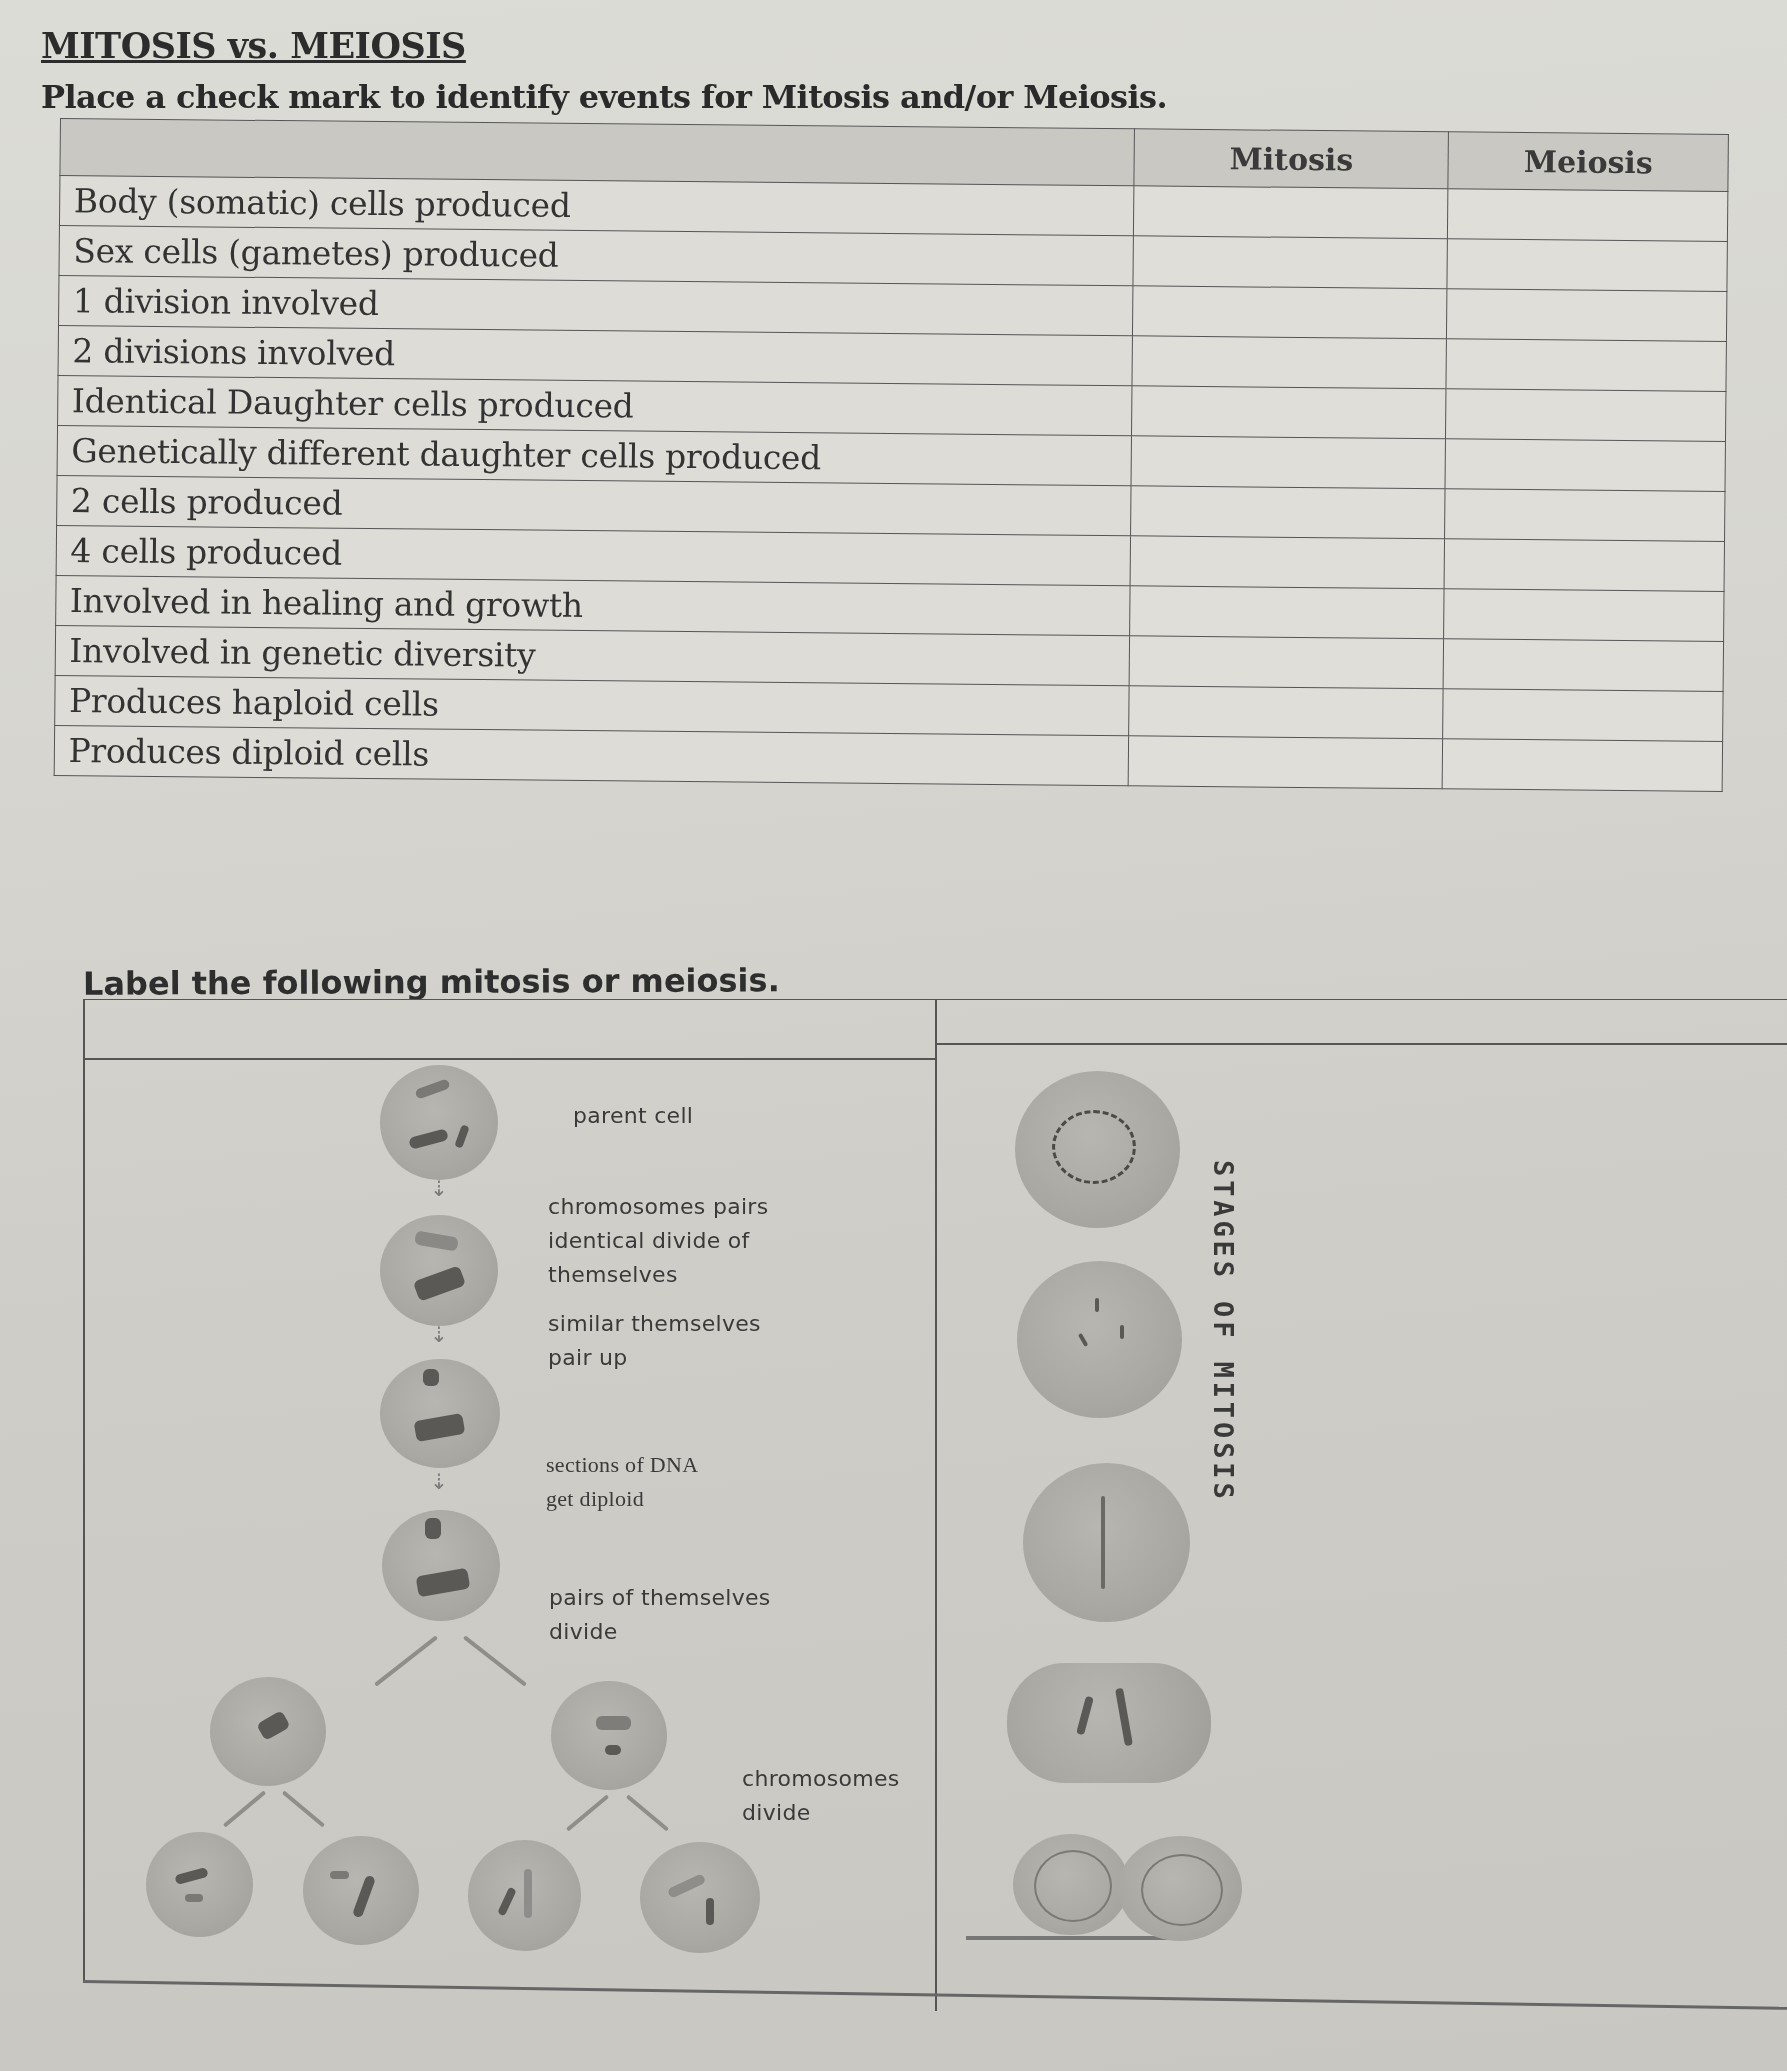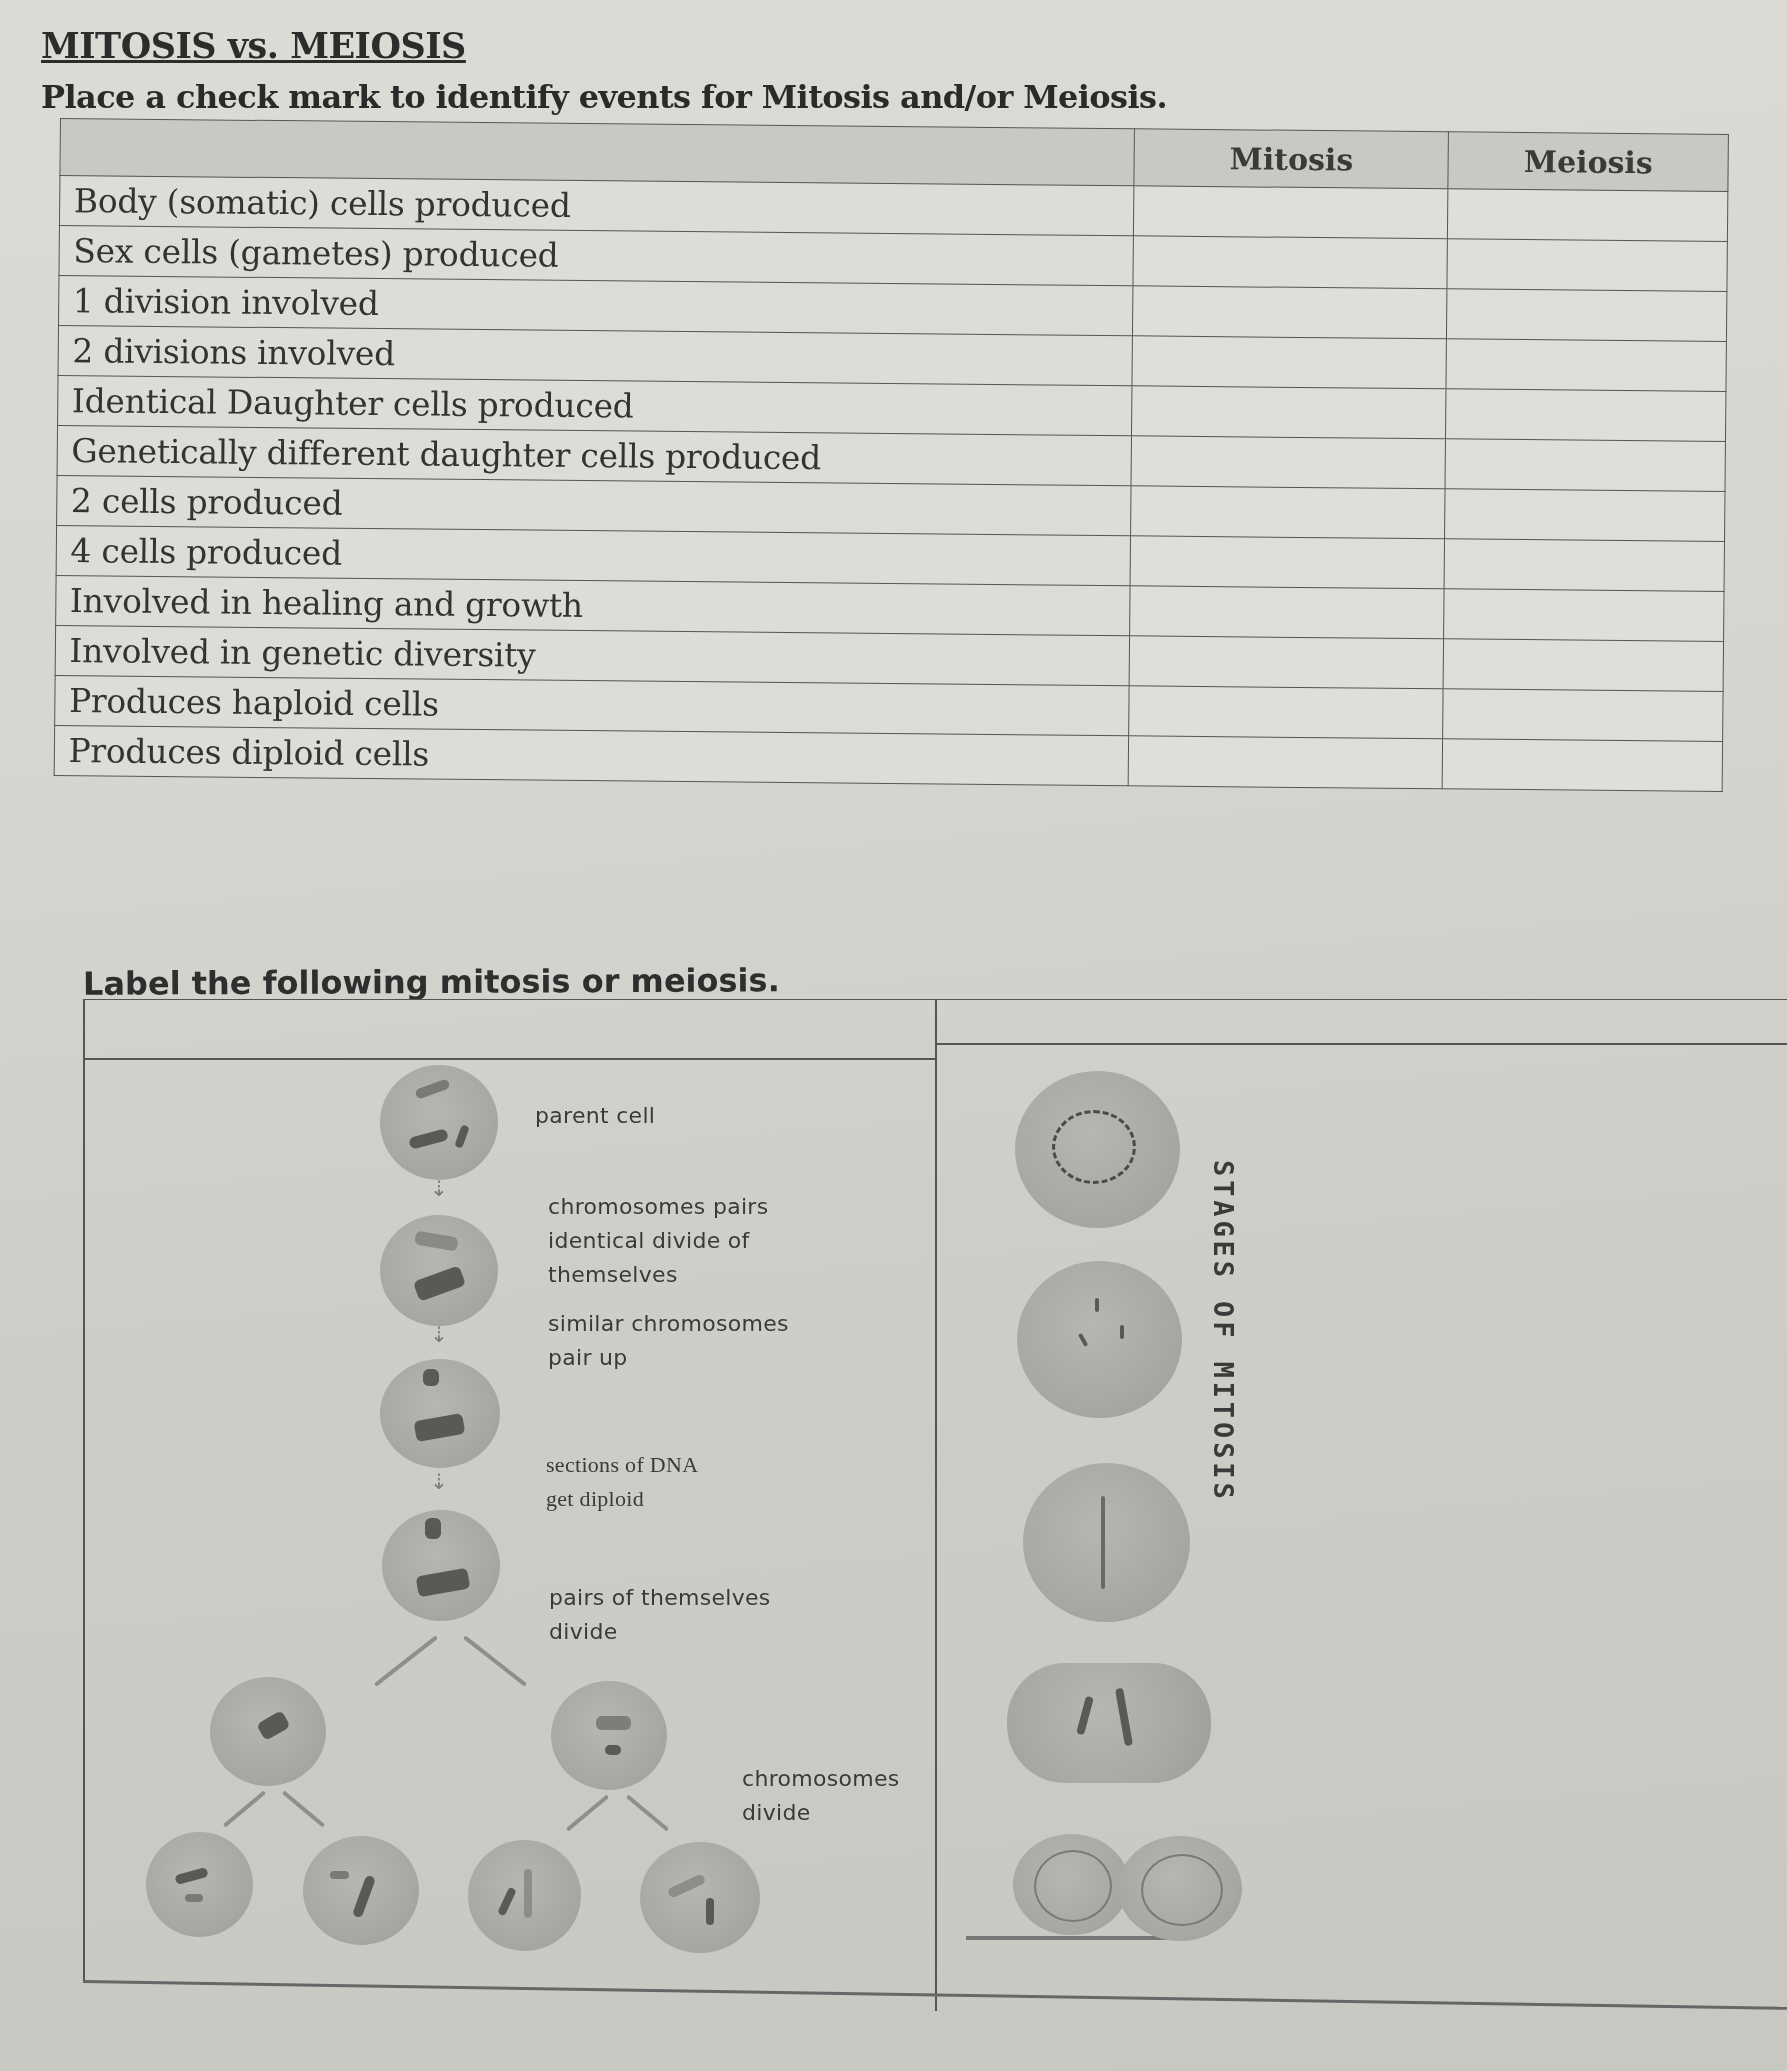--- a/index.html
+++ b/index.html
@@ -206,42 +206,42 @@
 </div>
 
 <div>
 
   <div class="cell" style="left:380px;top:1065px;width:118px;height:115px;">
     <div class="chromo" style="left:35px;top:19.4px;width:35px;height:9.7px;transform:rotate(-20deg);background:#7a7975;"></div>
     <div class="chromo" style="left:29px;top:68px;width:39px;height:11.6px;transform:rotate(-15deg);"></div>
     <div class="chromo" style="left:78px;top:60px;width:7.8px;height:23px;transform:rotate(20deg);"></div>
   </div>
   <div class="arrow-down" style="left:430px;top:1176px;">⇣</div>
-  <div class="step-text" style="left:535px;top:1099px;">
+  <div class="step-text" style="left:573px;top:1099px;">
     <div>parent cell</div>
   </div>
 
   <div class="cell" style="left:380px;top:1215px;width:118px;height:111px;">
     <div class="chromo" style="left:35px;top:19.4px;width:43px;height:13.6px;transform:rotate(10deg);background:#8a8985;"></div>
     <div class="chromo" style="left:35px;top:58px;width:49px;height:21.3px;transform:rotate(-20deg);"></div>
   </div>
   <div class="arrow-down" style="left:430px;top:1322px;">⇣</div>
   <div class="step-text" style="left:548px;top:1190px;">
     <div>chromosomes pairs</div>
     <div>identical divide of</div>
     <div>themselves</div>
   </div>
 
   <div class="cell" style="left:380px;top:1359px;width:120px;height:109px;">
     <div class="chromo" style="left:43px;top:9.7px;width:15.5px;height:17.5px;"></div>
     <div class="chromo" style="left:35px;top:58px;width:49px;height:21.3px;transform:rotate(-10deg);"></div>
   </div>
   <div class="arrow-down" style="left:430px;top:1469px;">⇣</div>
   <div class="step-text" style="left:548px;top:1307px;">
-    <div>similar chromosomes</div>
+    <div>similar themselves</div>
     <div>pair up</div>
   </div>
 
   <div class="cell" style="left:382px;top:1510px;width:118px;height:111px;">
     <div class="chromo" style="left:43px;top:7.8px;width:15.5px;height:21.3px;"></div>
     <div class="chromo" style="left:35px;top:62px;width:52px;height:21.3px;transform:rotate(-10deg);"></div>
   </div>
   <div class="step-text" style="left:546px;top:1448px;font-family:Liberation Serif, serif;">
     <div>sections of DNA</div>
     <div>get diploid</div>

